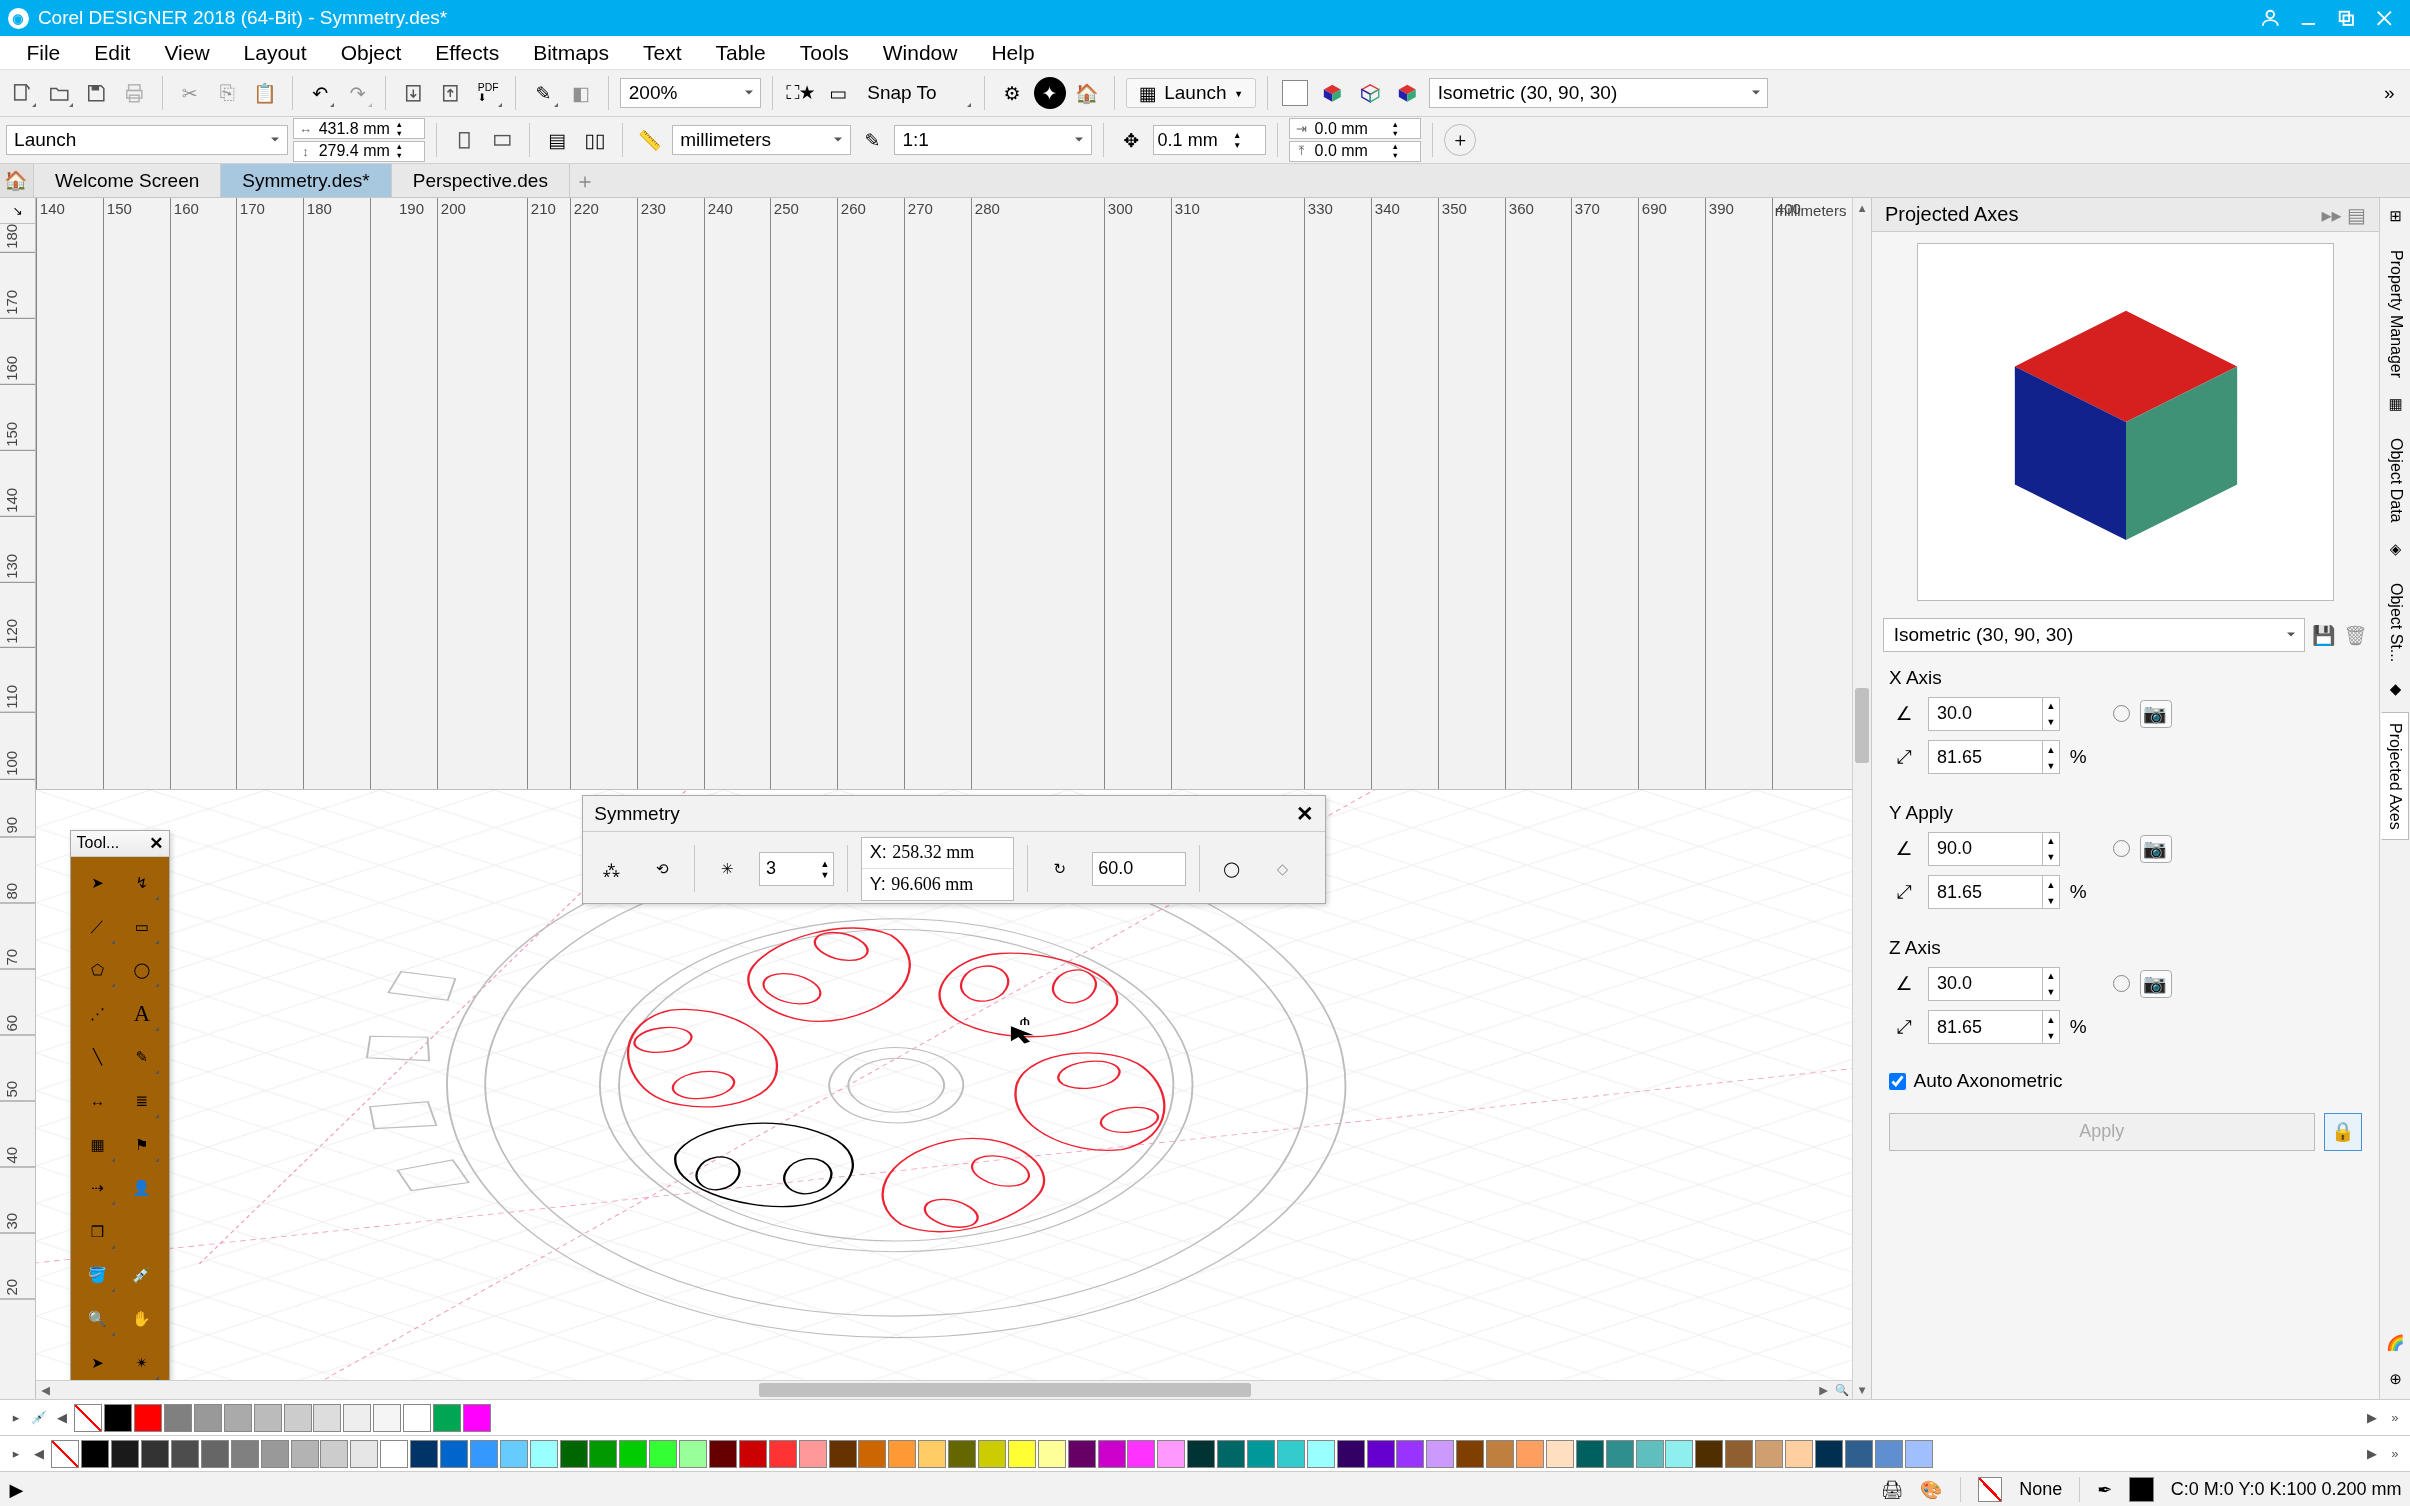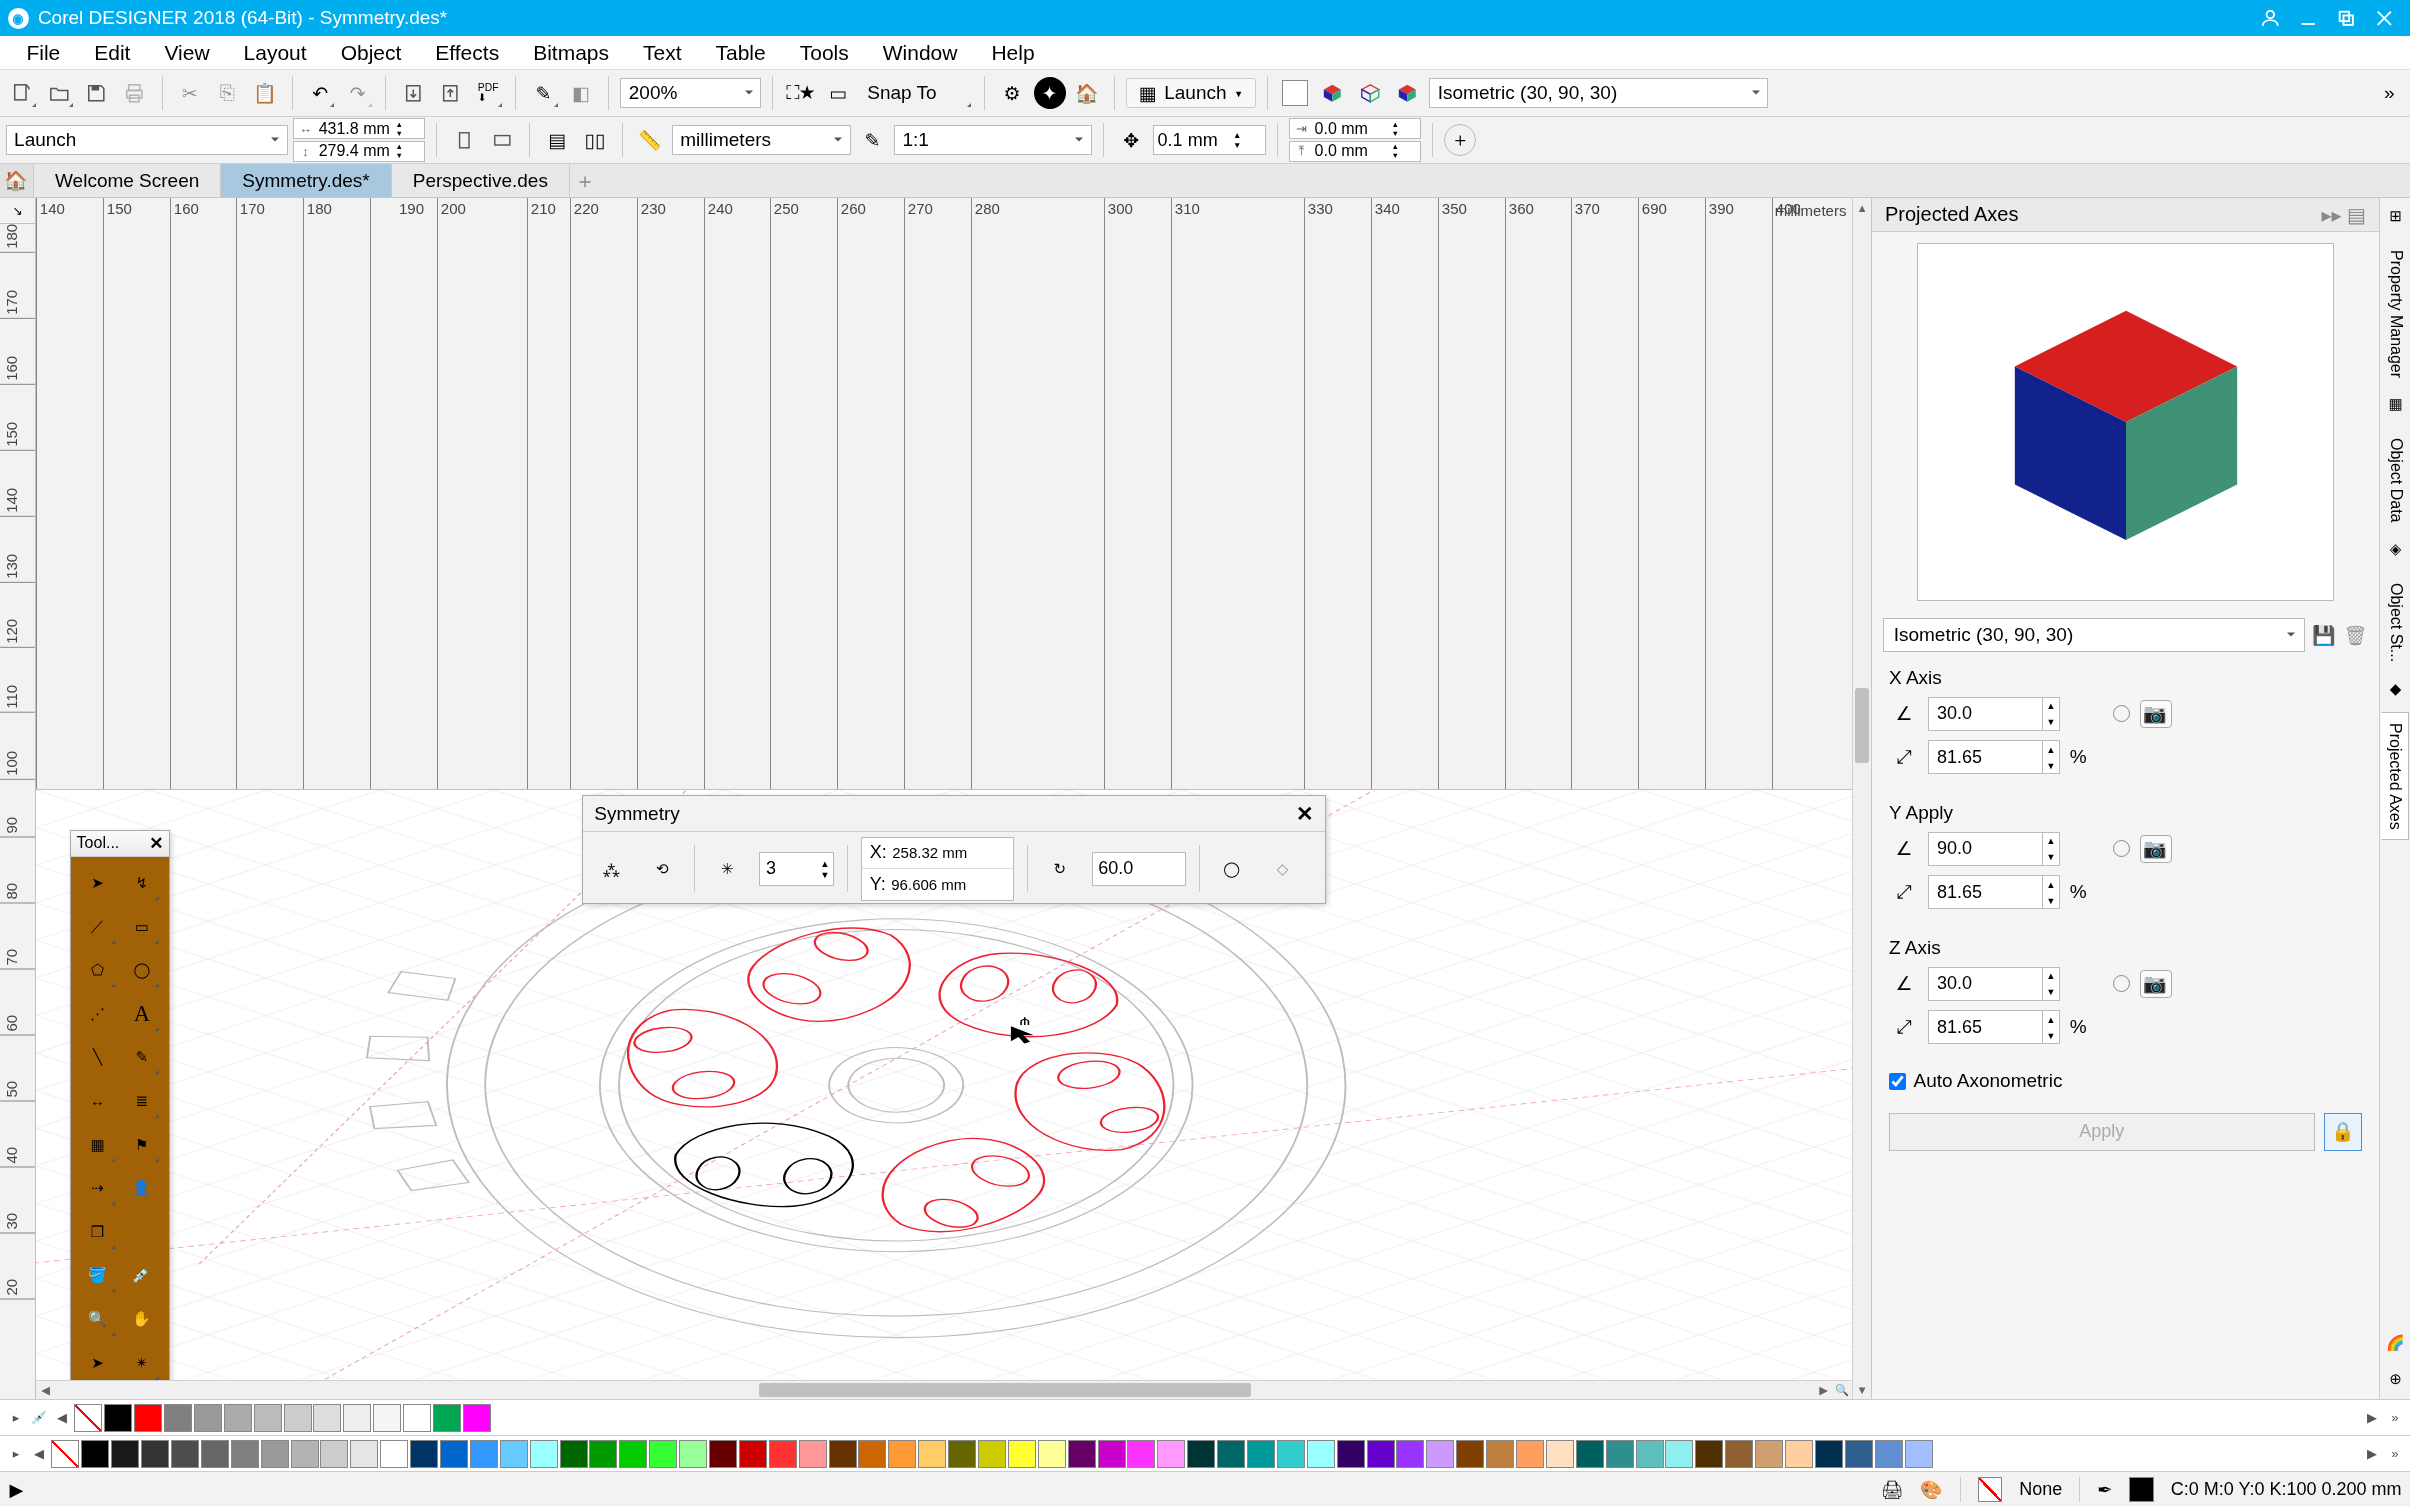--- a/index.html
+++ b/index.html
@@ -74,21 +74,21 @@
 .symbar { position:absolute; left:546px; top:5.6px; width:744px; height:109px; background:#f2f2f2; border:0.9px solid #aaa; box-shadow:1.9px 1.9px 5.6px rgba(0,0,0,0.2); z-index:25; }
 .symbar .symhead { height:36px; display:flex; align-items:center; padding:0 11.3px; font-size:19px; border-bottom:0.9px solid #ccc; }
 .symbar .symhead .x { margin-left:auto; cursor:pointer; font-size:21px; font-weight:bold; }
 .symbar .symbody { height:73px; display:flex; align-items:center; padding:0 9.4px; gap:13px; }
 .symbar .sbtn { width:38px;height:38px;display:flex;align-items:center;justify-content:center;cursor:pointer;border-radius:1.9px; }
 .symbar .sep { width:0.9px; height:47px; background:#c8c8c8; }
 .symbar .sinput { height:34px; border:0.9px solid #bbb; background:#fff; display:flex; align-items:center; }
 .symbar .sinput input { border:none;outline:none;width:56px;height:100%;padding:0 5.6px;font-size:18px; }
 .symbar .coordbox { display:flex; flex-direction:column; height:64px; border:0.9px solid #bbb; background:#fff; font-size:18px; }
 .symbar .coordbox .row { flex:1; display:flex; align-items:center; padding:0 7.5px; gap:5.6px; }
-.symbar .coordbox .row input { border:none; outline:none; width:113px; font-size:15px; }
+.symbar .coordbox .row input { border:none; outline:none; width:113px; font-size:18px;font-family:Liberation Serif, serif; }
 
 
 .docker { width: 508px; background:#f5f5f5; border-left:0.9px solid #c8c8c8; display:flex; flex-direction:column; font-size:19px; }
 .docker .dockhead { height:34px; display:flex; align-items:center; padding:0 13px; background:#eaeaea; border-bottom:0.9px solid #ccc; font-size:20px; }
 .docker .dockhead .hdrbtns { margin-left:auto; display:flex; gap:5.6px; color:#888; }
 .docker .cubebox { height:358px; display:flex;align-items:center;justify-content:center; background:#fff; margin:11.3px 45px; border:0.9px solid #bbb; }
 .docker .presetrow { display:flex; align-items:center; padding:5.6px 11.3px; gap:7.5px; }
 .docker .presetrow .pdd { flex:1; height:34px; border:0.9px solid #bbb; background:#fff; display:flex;align-items:center; padding:0 9.4px; position:relative; cursor:pointer; }
 .docker .presetrow .pdd::after { content:""; position:absolute; right:9.4px; top:50%; transform:translateY(-30%); border:4.7px solid transparent; border-top-color:#555; }
 .docker .axisgroup { padding:9.4px 17px; }

